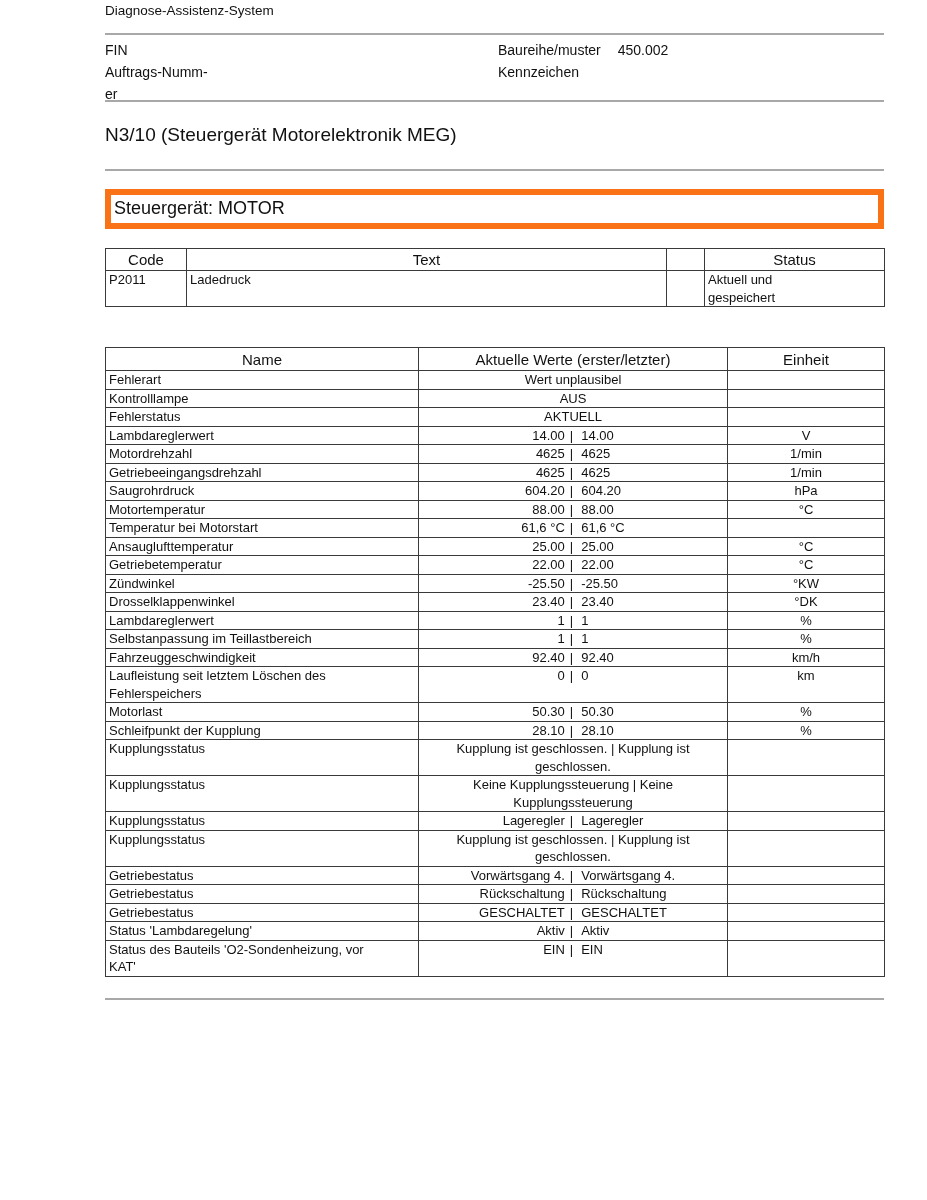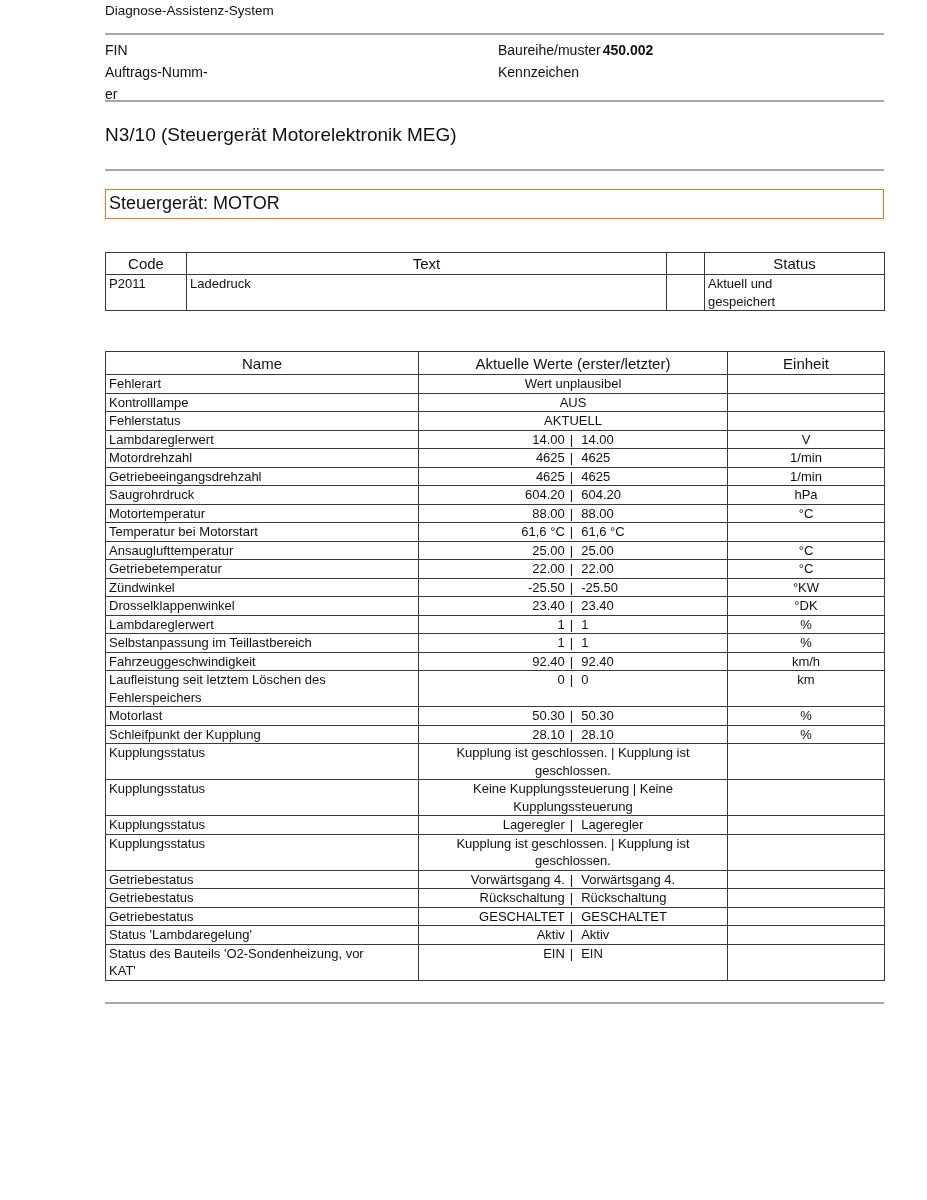--- a/index.html
+++ b/index.html
@@ -26,32 +26,32 @@
   .vehicle-header {
     position: relative;
     margin-top: 4px;
     font-size: 14px;
     line-height: 22px;
   }
   .vh-label { font-weight: normal; }
   .prewrap { white-space: pre-line; }
   .vh-left { width: 120px; }
   .vh-right { position: absolute; left: 393px; top: 0; }
-  .vh-value { font-weight: bold; margin-left: 2px; }
+  .vh-value { font-weight: normal; margin-left: 17px; }
 
   .page-title {
     margin: 21px 0 0 0;
     font-size: 19px;
     line-height: 23px;
     font-weight: normal;
   }
 
   .unit-box {
     margin-top: 18px;
-    border: 1px solid #f97316;
+    border: 6px solid #f97316;
     padding: 3px 3px 4px 3px;
     font-size: 18px;
     line-height: 21px;
   }
 
   table {
     border-collapse: collapse;
     table-layout: fixed;
     width: 779px;
   }
@@ -62,21 +62,21 @@
     text-align: center;
     padding: 0;
   }
   td {
     font-size: 13px;
     vertical-align: top;
     line-height: 17.5px;
     padding: 0 3px;
   }
 
-  .fault-table { margin-top: 33px; }
+  .fault-table { margin-top: 19px; }
   .fault-table th { height: 21px; }
   .fault-table td { height: 35px; }
   .fault-table .col-code   { width: 81px; }
   .fault-table .col-text   { width: 480px; }
   .fault-table .col-spacer { width: 38px; }
   .fault-table .col-status { width: 180px; }
   .fault-table .cell-status, .fault-table .th-status { }
 
   .values-table { margin-top: 40px; }
   .values-table th { height: 22px; }

